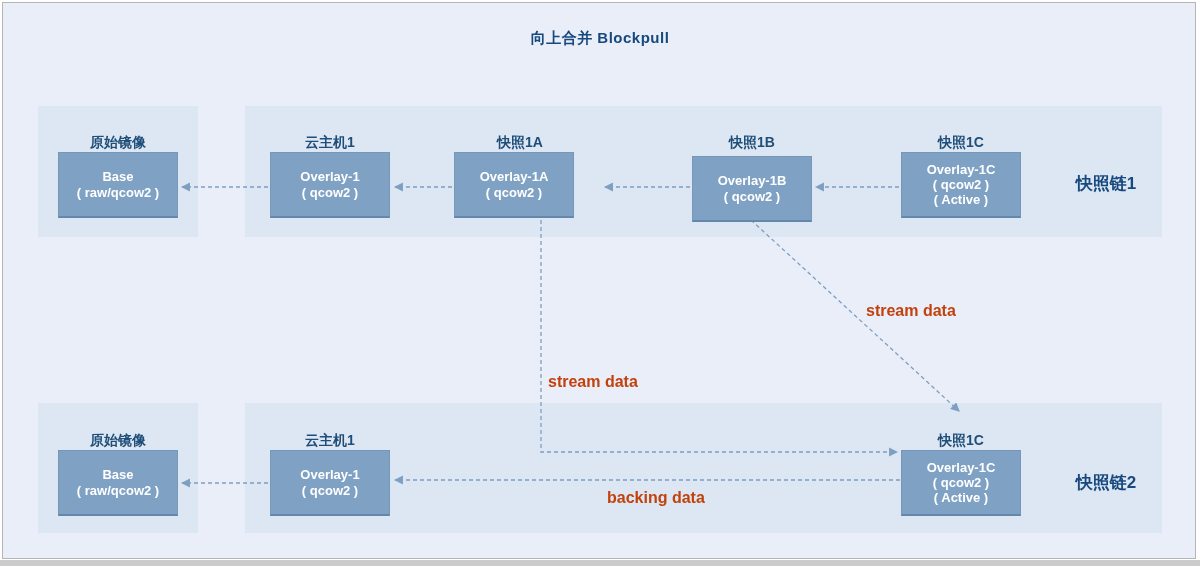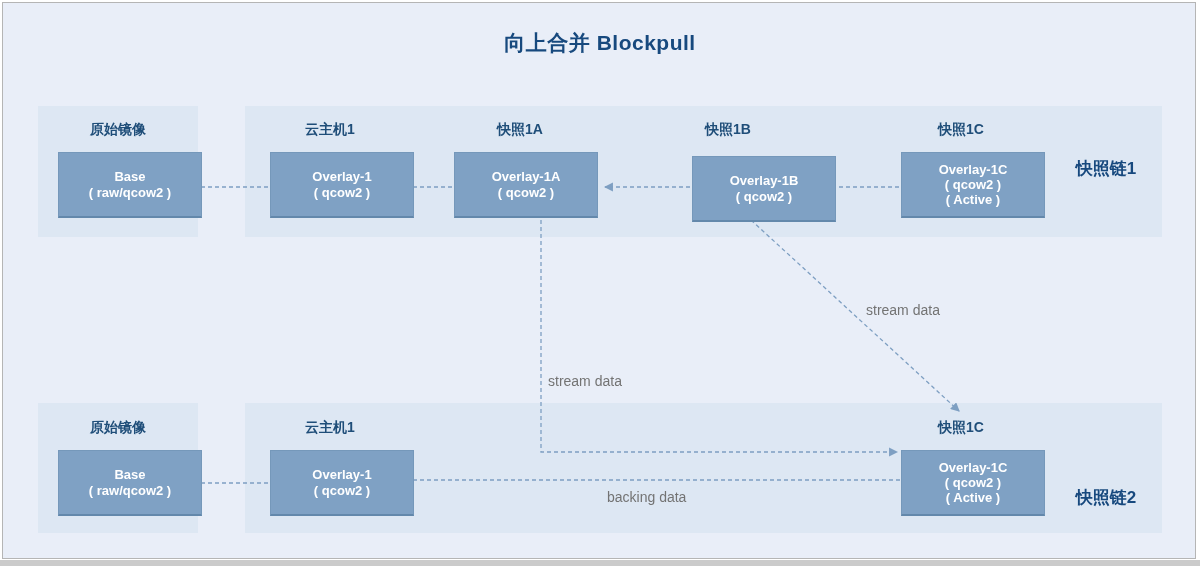--- a/index.html
+++ b/index.html
@@ -12,40 +12,40 @@
   .card {
     position:absolute; left:2px; top:2px; width:1192px; height:555px;
     background:#e9eef8; border:1px solid #b5b5b5;
   }
   .bottom-strip {
     position:absolute; left:0; top:560px; width:1200px; height:6px;
     background:#cbcbcb;
   }
   .title {
     position:absolute; left:0; top:29px; width:1200px; text-align:center;
-    color:#17497e; font-size:21px; font-weight:700; letter-spacing:0.5px;
+    color:#17497e; font-size:15px; font-weight:700; letter-spacing:0.5px;
   }
   .panel { position:absolute; background:#dde7f3; }
   .node {
-    position:absolute; width:144px; height:66px; box-sizing:border-box;
+    position:absolute; width:120px; height:66px; box-sizing:border-box;
     background:#7fa1c4; border:1px solid #7598ba; border-bottom:2px solid #6388ab;
     display:flex; flex-direction:column; justify-content:center; align-items:center;
     color:#ffffff; font-size:13px; font-weight:600; line-height:16px; text-align:center;
   }
   .nl { display:block; }
   .nlabel {
     position:absolute; width:120px; text-align:center;
-    color:#1f4e79; font-size:14px; font-weight:600;
+    color:#1f4e79; font-size:14px; font-weight:600;margin-top:13px;
   }
   .chain-label {
     position:absolute; width:140px; text-align:center;
     color:#17497e; font-size:17px; font-weight:700;
   }
   .anno {
-    position:absolute; color:#737373; font-size:14px; font-weight:400;
+    position:absolute; color:#c2410c; font-size:16px; font-weight:700;
   }
   svg.overlay { position:absolute; left:0; top:0; }
 </style>
 </head>
 <body>
 
 <div class="card"></div>
 <div class="bottom-strip"></div>
 
 <div class="title">向上合并 Blockpull</div>
@@ -69,23 +69,23 @@
     <path d="M268 483 L182 483" marker-end="url(#ah)"></path>
     <path d="M900 480 L395 480" marker-end="url(#ah)"></path>
     <path d="M541 220 L541 452 L897 452" marker-end="url(#ah)"></path>
     <path d="M751 220 L959 411" marker-end="url(#ah)"></path>
   </g>
 </svg>
 
 <div class="nlabel" style="left:58px;top:121px">原始镜像</div>
 <div class="nlabel" style="left:270px;top:121px">云主机1</div>
 <div class="nlabel" style="left:460px;top:121px">快照1A</div>
-<div class="nlabel" style="left:668px;top:121px">快照1B</div>
+<div class="nlabel" style="left:692px;top:121px">快照1B</div>
 <div class="nlabel" style="left:901px;top:121px">快照1C</div>
-<div class="chain-label" style="left:1036px;top:157px">快照链1</div>
+<div class="chain-label" style="left:1036px;top:172px">快照链1</div>
 
 <div class="node" style="left:58px;top:152px">
     <span class="nl">Base</span>
     <span class="nl">( raw/qcow2 )</span>
   </div>
 <div class="node" style="left:270px;top:152px">
     <span class="nl">Overlay-1</span>
     <span class="nl">( qcow2 )</span>
   </div>
 <div class="node" style="left:454px;top:152px">
@@ -98,21 +98,21 @@
   </div>
 <div class="node" style="left:901px;top:152px;line-height:15px">
     <span class="nl">Overlay-1C</span>
     <span class="nl">( qcow2 )</span>
     <span class="nl">( Active )</span>
   </div>
 
 <div class="nlabel" style="left:58px;top:419px">原始镜像</div>
 <div class="nlabel" style="left:270px;top:419px">云主机1</div>
 <div class="nlabel" style="left:901px;top:419px">快照1C</div>
-<div class="chain-label" style="left:1036px;top:486px">快照链2</div>
+<div class="chain-label" style="left:1036px;top:471px">快照链2</div>
 
 <div class="node" style="left:58px;top:450px">
     <span class="nl">Base</span>
     <span class="nl">( raw/qcow2 )</span>
   </div>
 <div class="node" style="left:270px;top:450px">
     <span class="nl">Overlay-1</span>
     <span class="nl">( qcow2 )</span>
   </div>
 <div class="node" style="left:901px;top:450px;line-height:15px">

